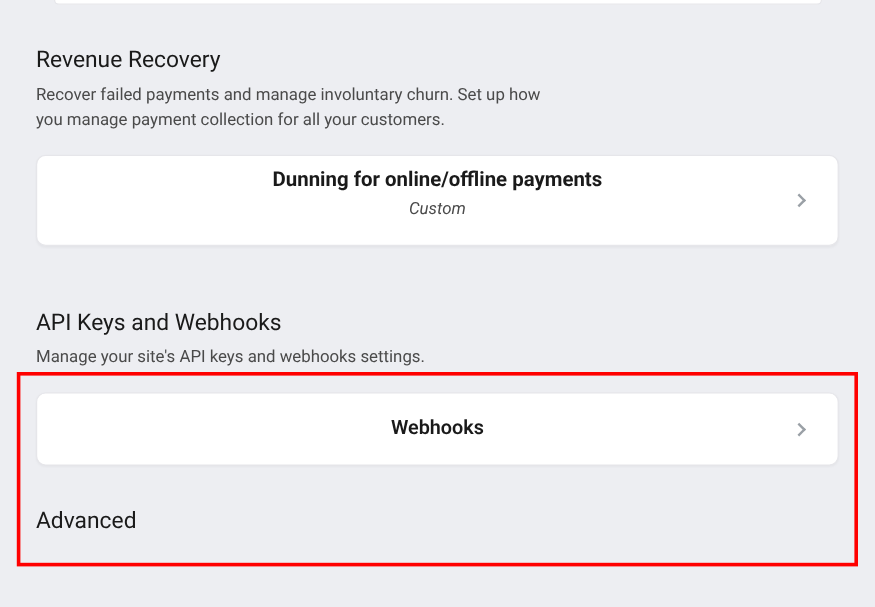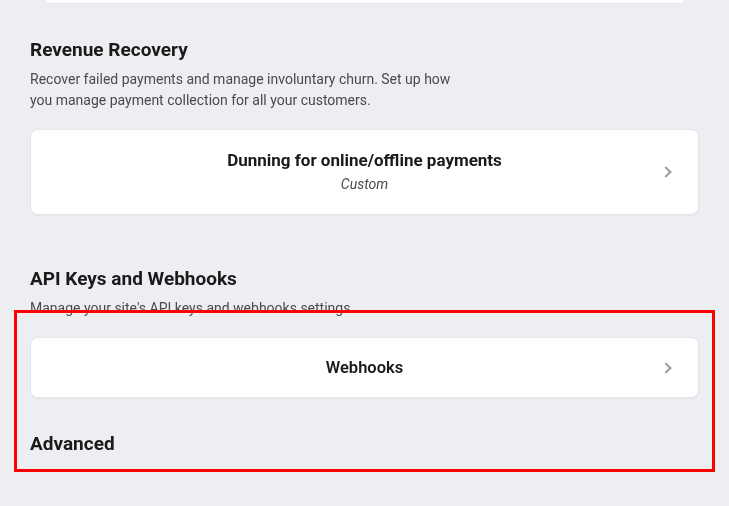--- a/index.html
+++ b/index.html
@@ -33,21 +33,21 @@
       margin-top: 34px;
     }
     .section-apikeys {
       margin-top: 52px;
     }
     .section-advanced {
       margin-top: 34px;
     }
     .section-title {
       font-size: 19px;
-      font-weight: 700;
+      font-weight: 400;
       color: #1a1a1a;
     }
     .section-desc {
       margin-top: 8px;
       font-size: 14px;
       line-height: 1.5;
       color: #4a4a4a;
       max-width: 430px;
     }
     .card-group {
@@ -63,21 +63,21 @@
       align-items: center;
       justify-content: center;
       position: relative;
       padding: 20px 12px;
       cursor: pointer;
     }
     .card-row + .card-row {
       border-top: 1px solid #eceef1;
     }
     .card-row-tall {
-      padding: 20px 24px 22px;
+      padding: 10px 24px 22px;
     }
     .card-content {
       text-align: center;
       flex: 1;
     }
     .card-title {
       font-size: 17px;
       font-weight: 700;
       color: #1a1a1a;
     }

